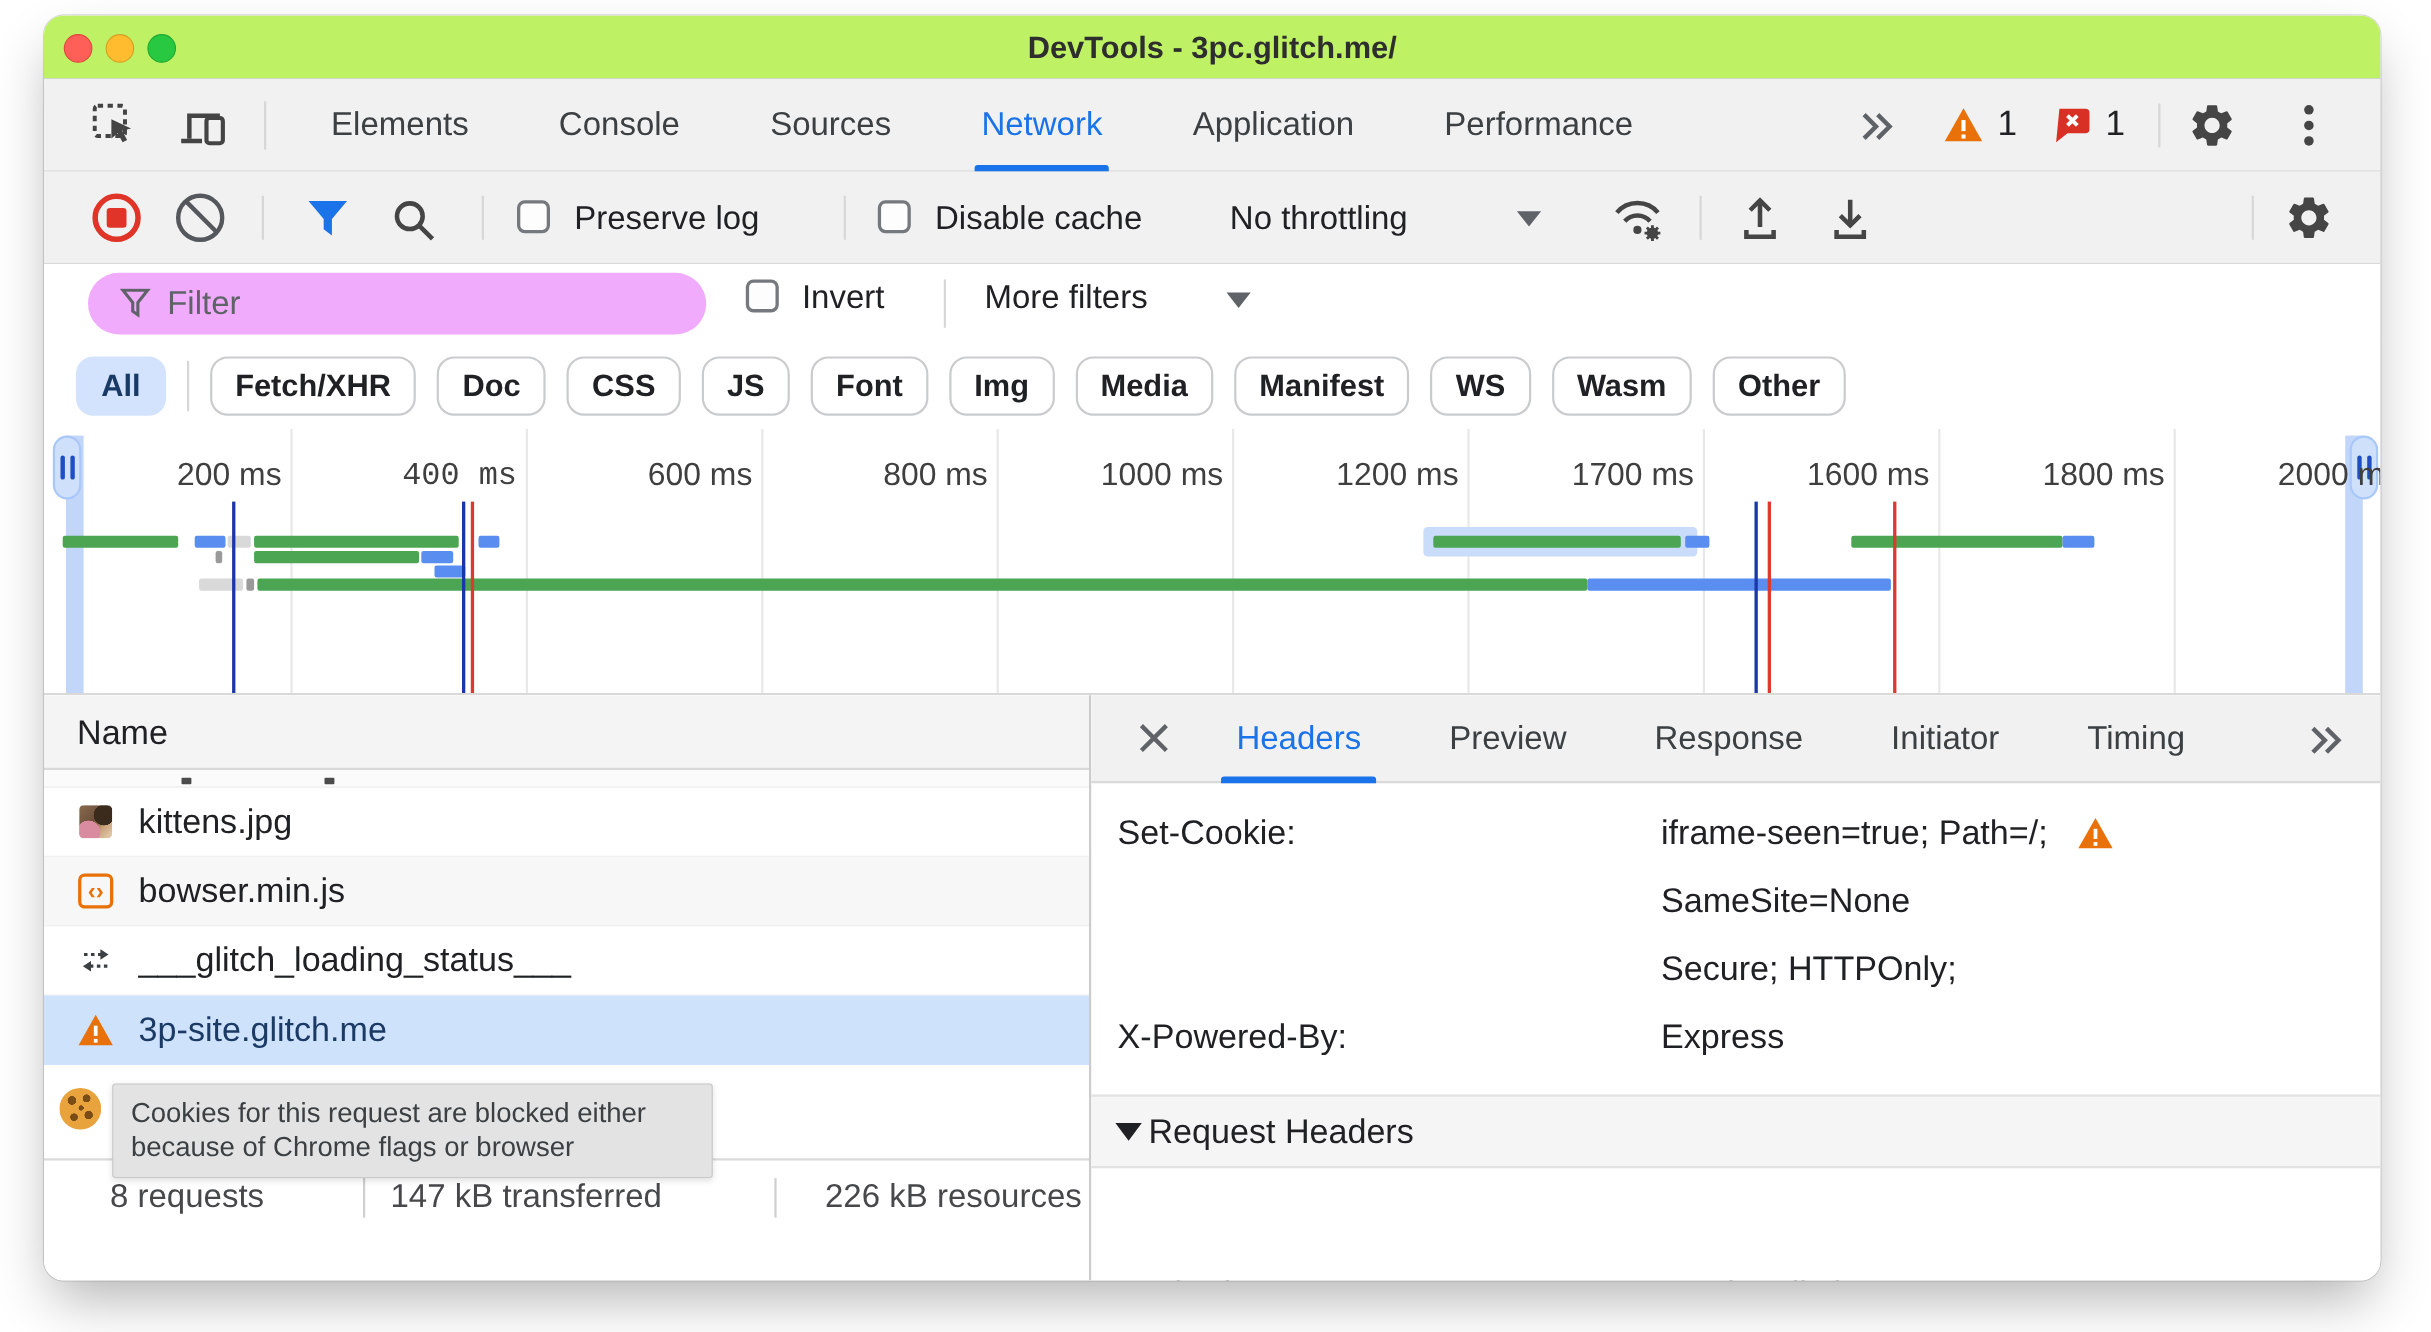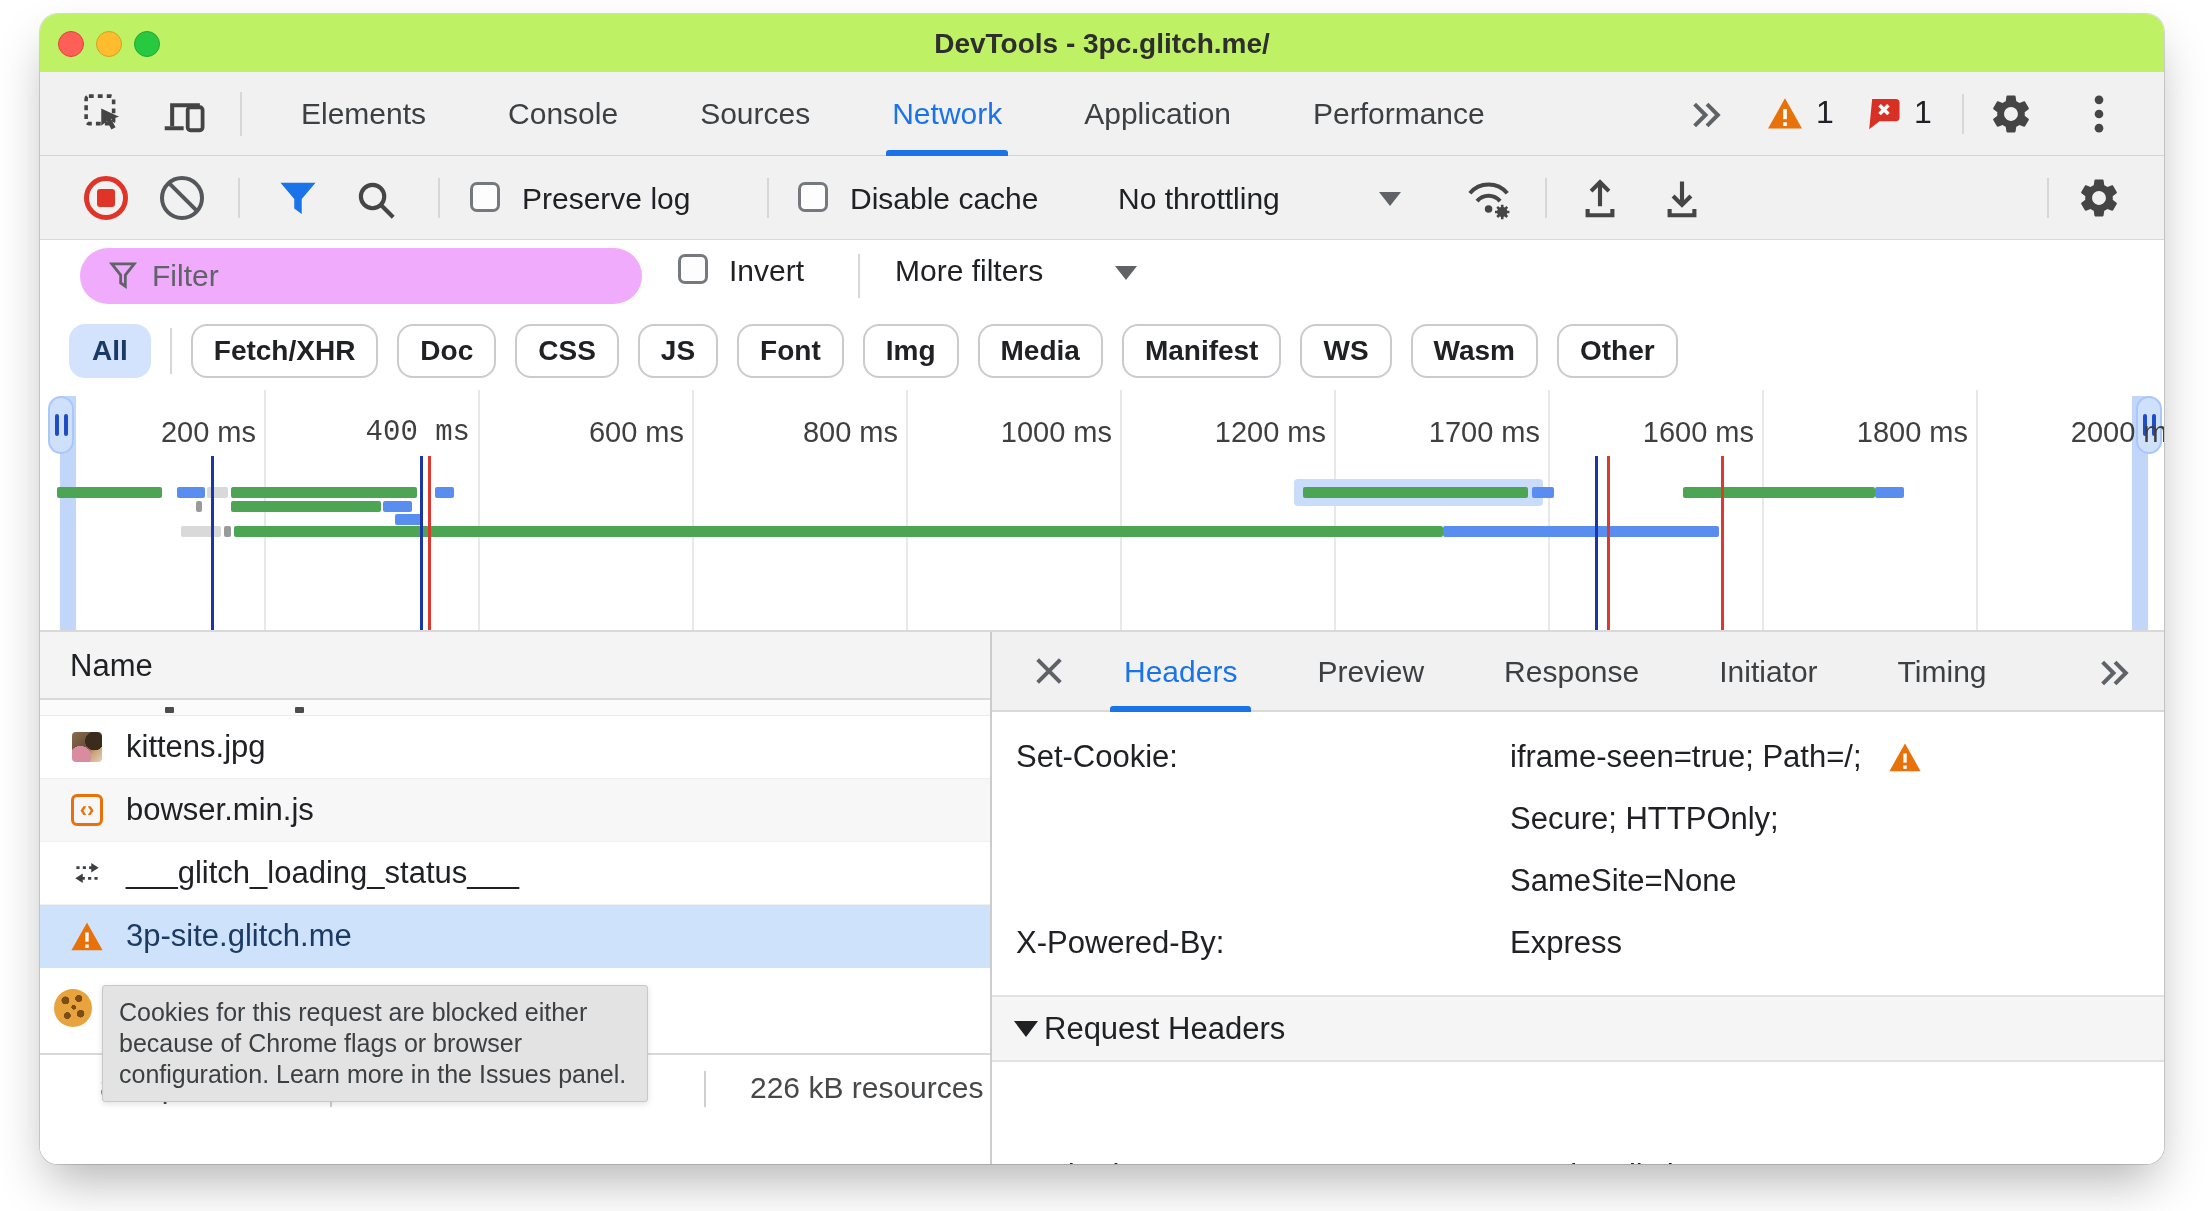--- a/index.html
+++ b/index.html
@@ -376,21 +376,20 @@
         <span style="left:60px;">8 requests</span>
         <div class="sumdiv" style="left:290px;"></div>
         <span style="left:315px;">147 kB transferred</span>
         <div class="sumdiv" style="left:664px;"></div>
         <span style="left:710px;">226 kB resources</span>
       </div>
       <div class="cookie"></div>
       <div class="tooltip">
         <div>Cookies for this request are blocked either</div>
         <div>because of Chrome flags or browser</div>
-        <div>configuration. Learn more in the Issues panel.</div>
       </div>
     </div>
 
     <div class="details">
       <div class="dtabs">
         <div class="closex">
           <svg width="34" height="34" viewBox="0 0 24 24" stroke="#5f6368" stroke-width="2.8" fill="none">
             <path d="M4 4 L20 20 M20 4 L4 20"></path>
           </svg>
         </div>
@@ -414,24 +413,24 @@
             <div class="hlines">
               <div class="hline">
                 <span>iframe-seen=true; Path=/;</span>
                 <svg class="warn" width="34" height="32" viewBox="0 0 24 22">
                   <path d="M1 21 L12 1.5 L23 21 Z" fill="#e8710a"></path>
                   <rect x="10.8" y="8.5" width="2.4" height="6.5" fill="#fff"></rect>
                   <rect x="10.8" y="17" width="2.4" height="2.4" fill="#fff"></rect>
                 </svg>
               </div>
               <div class="hline">
-                <span>Secure; HTTPOnly;</span>
+                <span>SameSite=None</span>
               </div>
               <div class="hline">
-                <span>SameSite=None</span>
+                <span>Secure; HTTPOnly;</span>
               </div>
             </div>
           </div>
           <div class="hdrrow">
             <div class="hname">X-Powered-By:</div>
             <div class="hlines">
               <div class="hline">
                 <span>Express</span>
               </div>
             </div>

